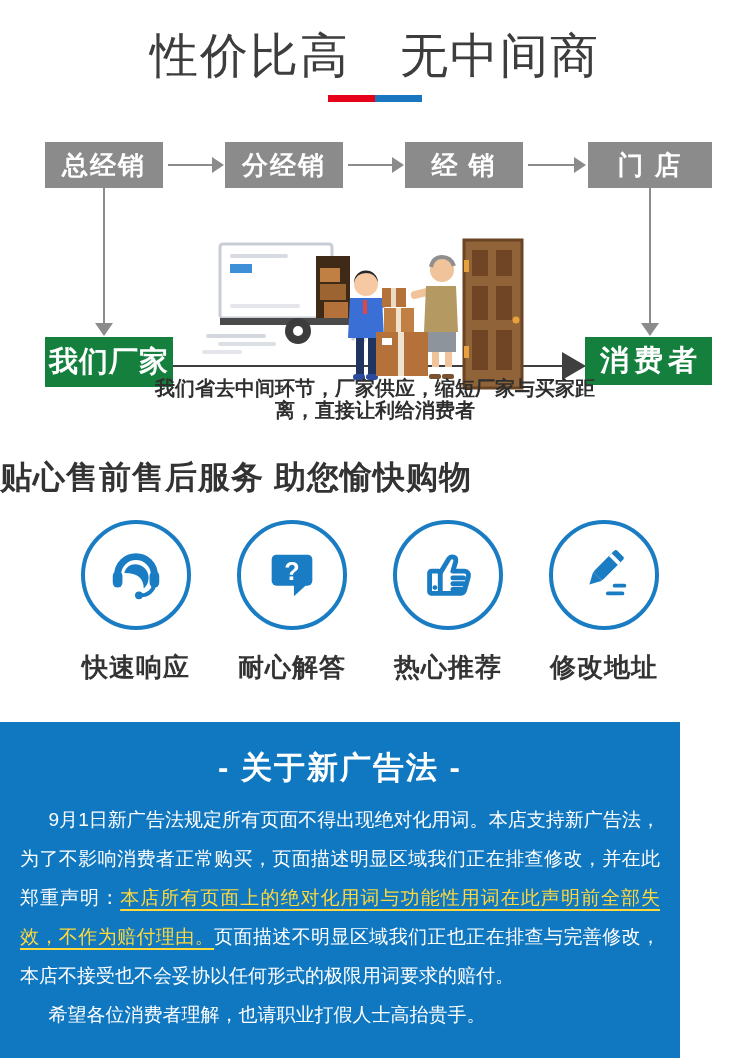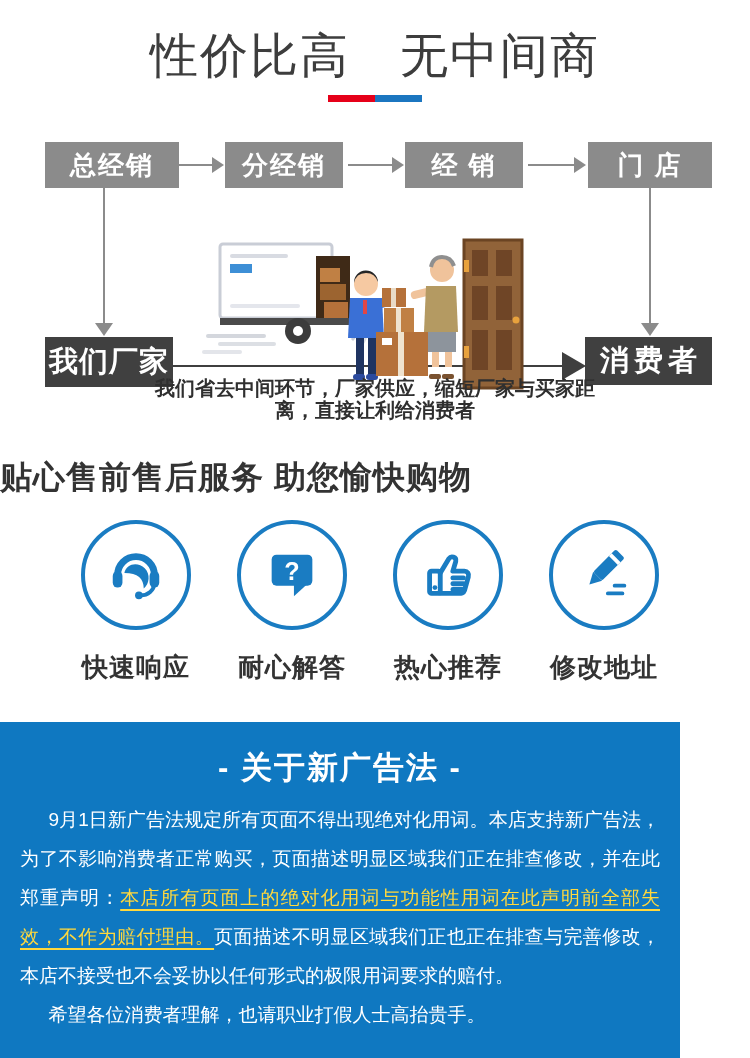--- a/index.html
+++ b/index.html
@@ -9,21 +9,21 @@
   
   .hero-title { position:absolute; top:24px; left:0; width:750px; text-align:center;
     font-size:48px; font-weight:400; color:#3d3d3d; letter-spacing:2px; }
   .hero-underline { position:absolute; top:95px; left:328px; width:94px; height:7px; display:flex; }
   .hero-underline .seg-red { width:47px; height:7px; background:#e60019; }
   .hero-underline .seg-blue { width:47px; height:7px; background:#1b76c0; }
 
   
   .gray-box { position:absolute; top:142px; height:46px; background:#8b8b8b; color:#fff;
     font-size:26px; font-weight:600; letter-spacing:2px; display:flex; align-items:center; justify-content:center; }
-  .gb1 { left:45px;  width:134px; }
+  .gb1 { left:45px;  width:118px; }
   .gb2 { left:225px; width:118px; }
   .gb3 { left:405px; width:118px; }
   .gb4 { left:588px; width:124px; }
 
   .h-arrow { position:absolute; top:164px; height:2px; background:#8b8b8b; }
   .h-arrow::after { content:""; position:absolute; right:-12px; top:-7px;
     border-left:12px solid #8b8b8b; border-top:8px solid transparent; border-bottom:8px solid transparent; }
   .ha1 { left:168px; width:44px; }
   .ha2 { left:348px; width:44px; }
   .ha3 { left:528px; width:46px; }
@@ -33,21 +33,21 @@
   .vl-right { left:649px; }
   .v-arrowhead { position:absolute; top:323px; width:0; height:0;
     border-top:13px solid #8b8b8b; border-left:9px solid transparent; border-right:9px solid transparent; }
   .vah-left  { left:95px; }
   .vah-right { left:641px; }
 
   .factory-line { position:absolute; top:365px; left:173px; width:392px; height:2px; background:#3f3f3f; z-index:1; }
   .factory-arrowhead { position:absolute; top:352px; left:562px; width:0; height:0; z-index:1;
     border-left:24px solid #3f3f3f; border-top:14px solid transparent; border-bottom:14px solid transparent; }
 
-  .blue-box { position:absolute; background:#404040; color:#fff; font-weight:700;
+  .blue-box { position:absolute; background:#15803d; color:#fff; font-weight:700;
     display:flex; align-items:center; justify-content:center; z-index:3; }
   .bb-left  { left:45px;  top:337px; width:128px; height:50px; font-size:29px; letter-spacing:1px; }
   .bb-right { left:585px; top:337px; width:127px; height:48px; font-size:29px; letter-spacing:5px; padding-left:5px; }
 
   .illustration { position:absolute; left:198px; top:238px; width:348px; height:152px; z-index:2; }
 
   .flow-caption { position:absolute; left:55px; top:377px; width:640px; text-align:center; z-index:3;
     font-size:20px; font-weight:600; color:#2f2f2f; line-height:22px; }
 
   

